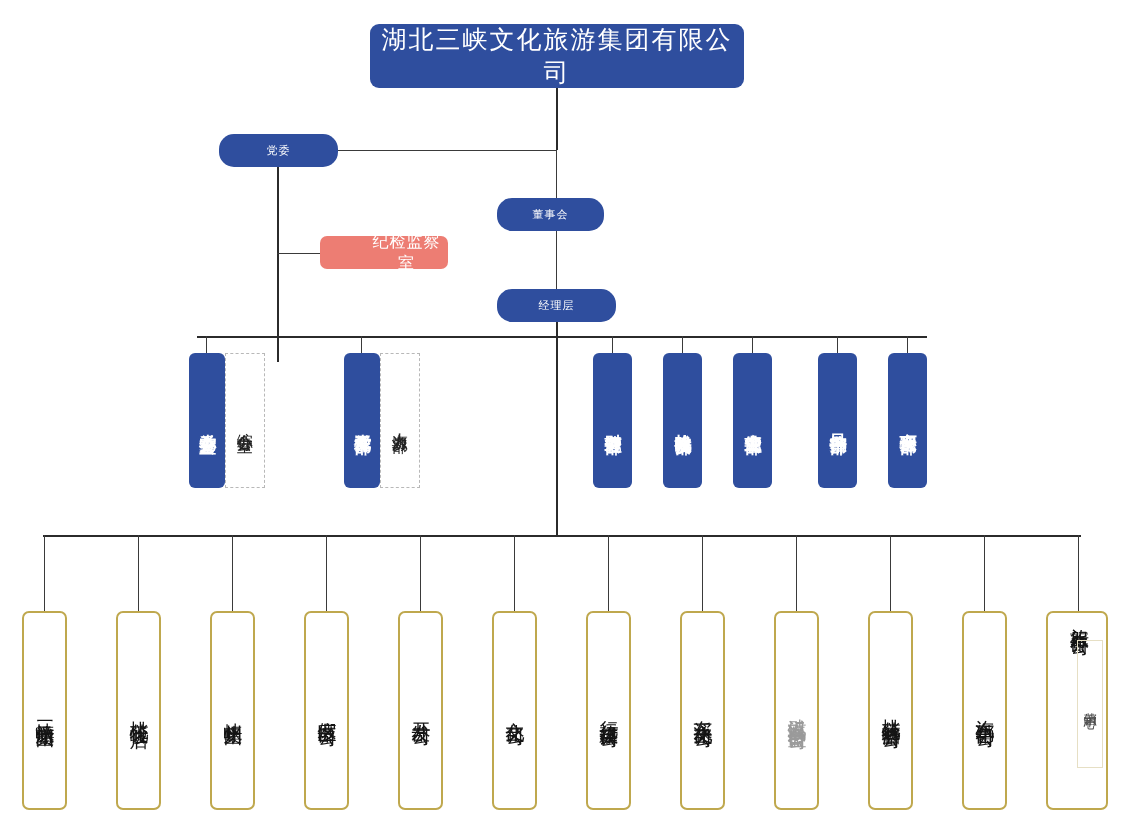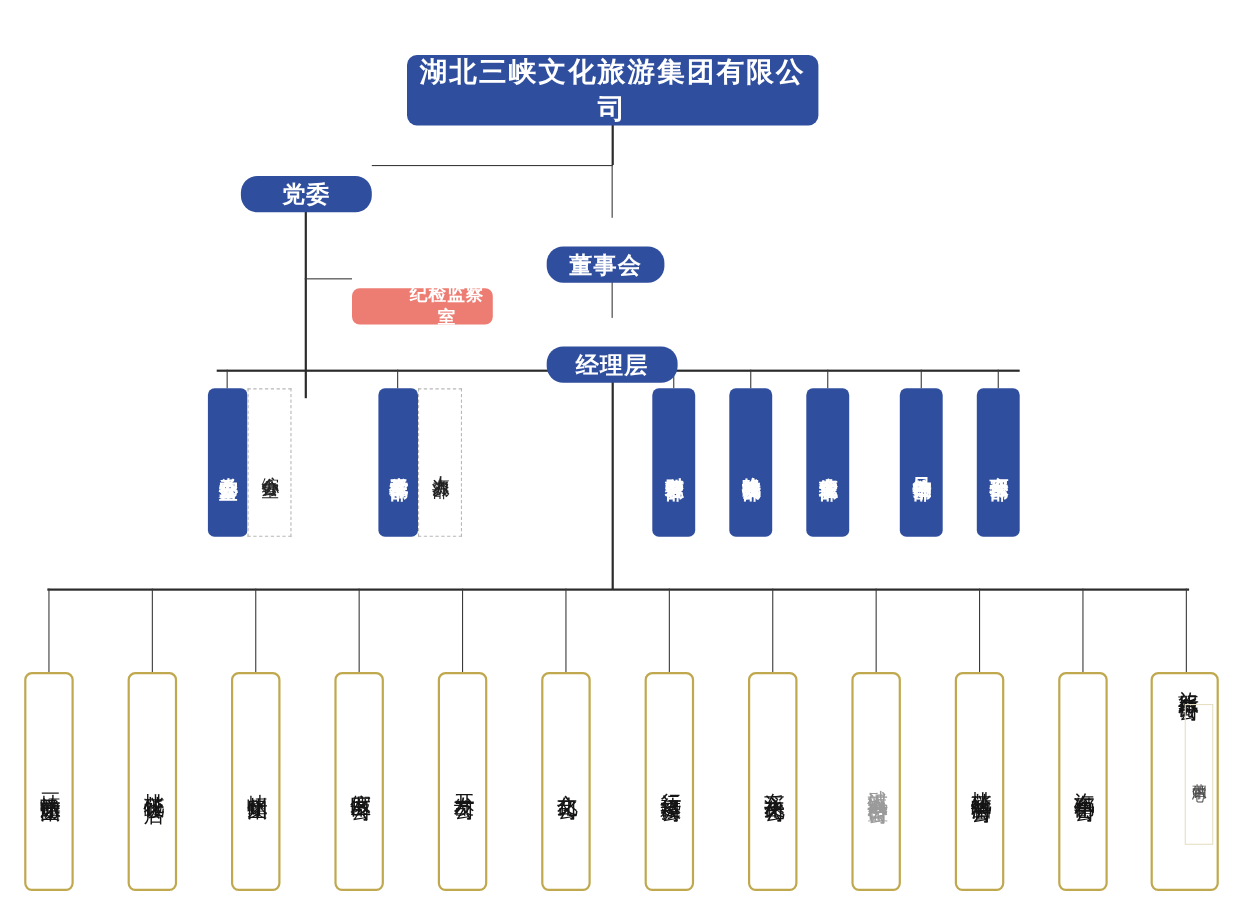--- a/index.html
+++ b/index.html
@@ -37,30 +37,29 @@
     align-items: center;
     justify-content: center;
     text-align: center;
   }
 
   
   .pill {
     background: #2F4E9E;
     color: #ffffff;
     border-radius: 7px;
-    font-weight: bold;
-    letter-spacing: 1px;
-    margin-top: 26px;
+    font-weight: normal;
+    letter-spacing: 1px;
   }
   .pill.root {
     font-size: 25px;
     border-radius: 9px;
     letter-spacing: 2px;
   }
-  .pill.mid { font-size: 21px; border-radius: 15px; }
+  .pill.mid { font-size: 11px; border-radius: 15px; }
 
   
   .pill.salmon {
     background: #ED7D73;
     color: #ffffff;
     font-size: 16px;
     border-radius: 7px;
     padding-left: 45px;
   }
 

